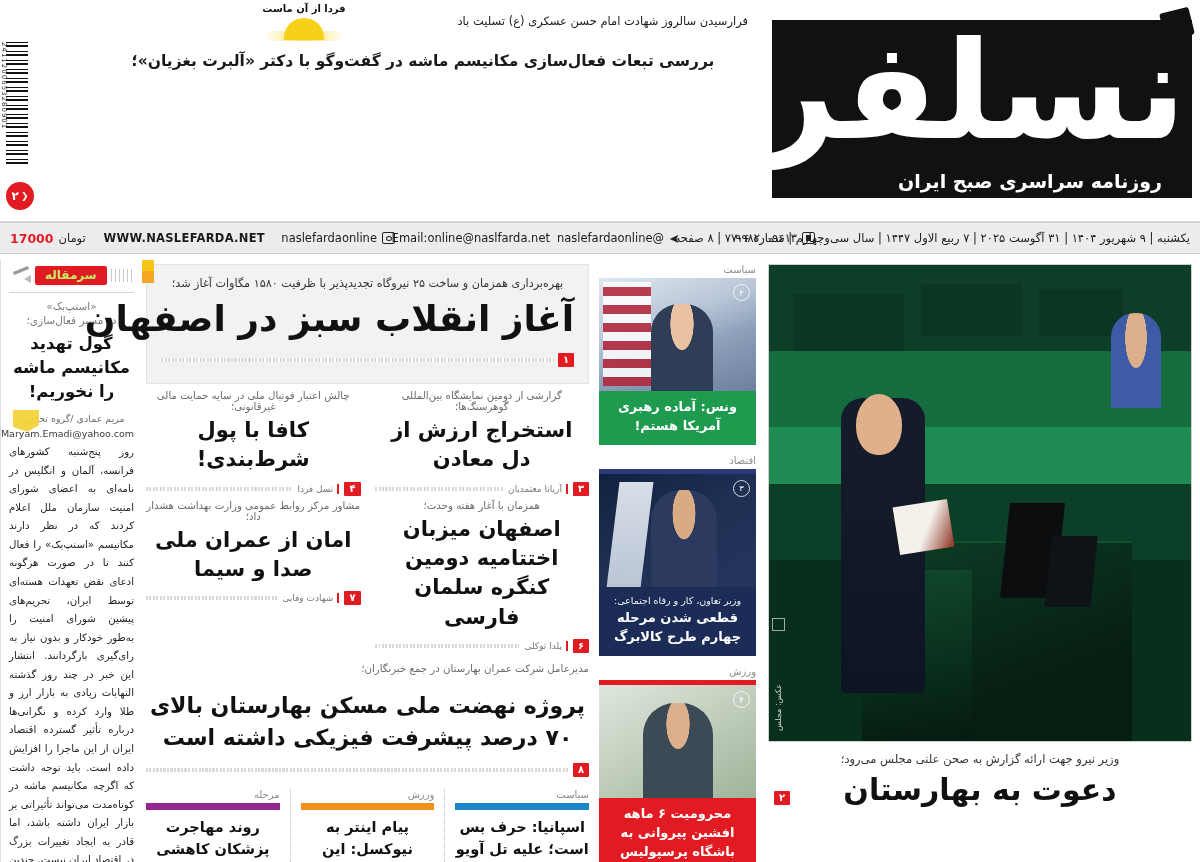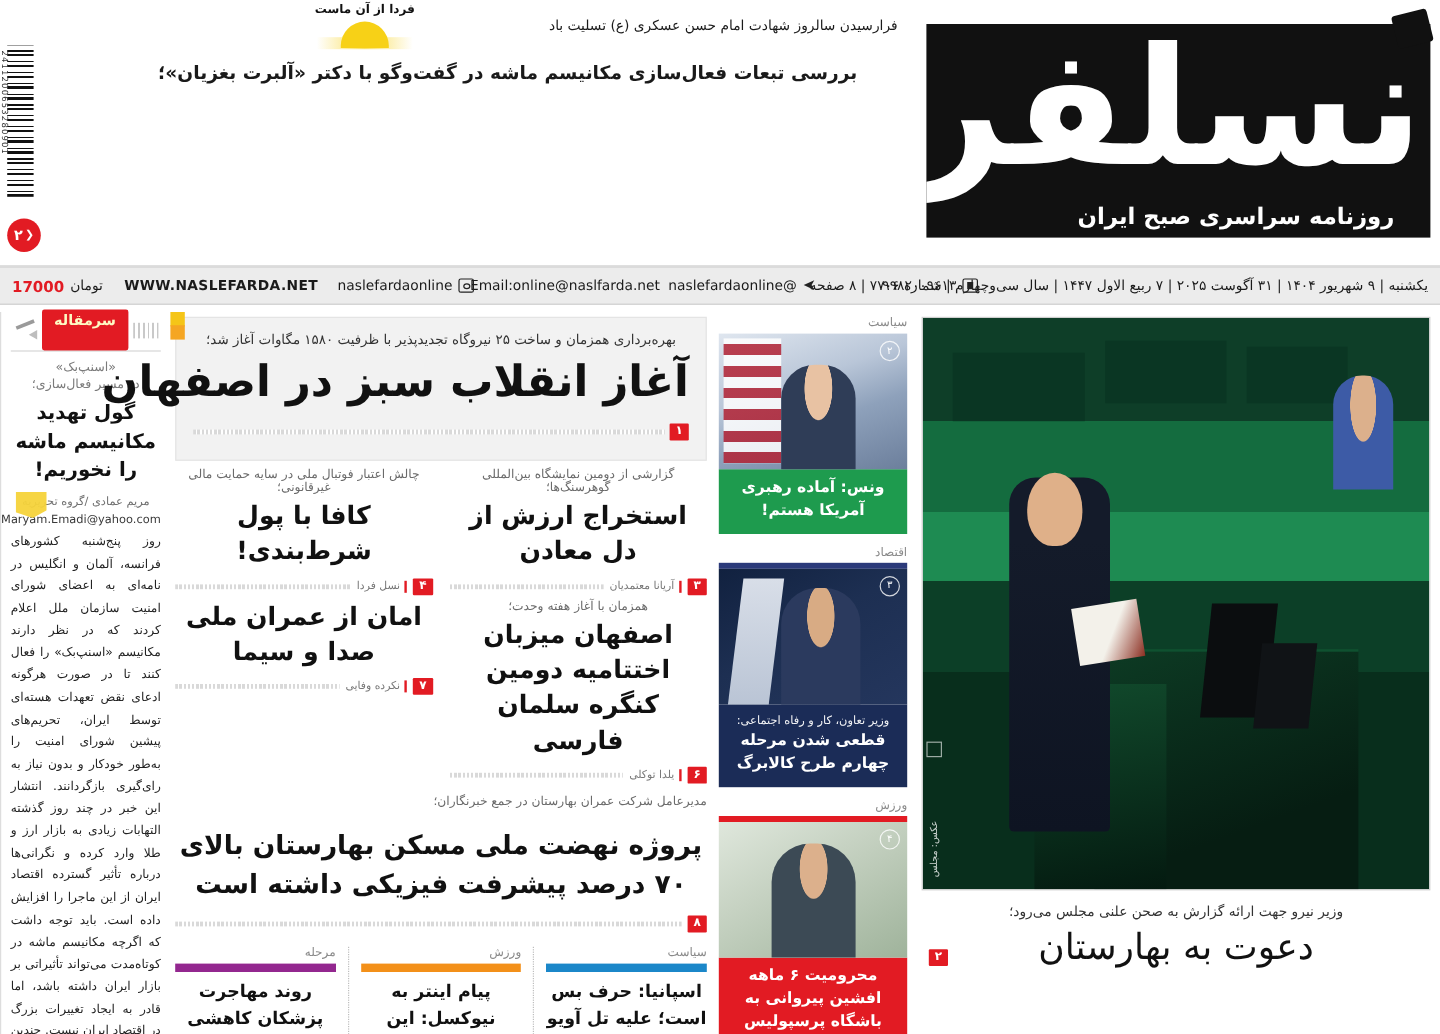--- a/index.html
+++ b/index.html
@@ -197,23 +197,23 @@
   .col-cards  { width: 165px; padding: 4px 4px 0 4px; }
   .col-main   { width: 455px; padding: 4px 6px 0 6px; }
   .col-edit   { width: 140px; padding: 4px 6px 0 8px; border-left: 1px solid #dddddd; }
 
   
   .edit-head {
     display: flex; align-items: center; justify-content: flex-start;
     gap: 4px; height: 22px; margin-bottom: 6px;
   }
   .edit-tag {
-    background: #e21b23; color: #fef9c3;
+    background: #e21b23; color: #bef264;
     font-size: 12px; font-weight: bold;
-    padding: 2px 10px 18px 10px; border-radius: 2px;
+    padding: 2px 10px 3px 10px; border-radius: 2px;
   }
   .pen-icon { width: 22px; height: 18px; position: relative; }
   .pen-icon::before {
     content:""; position:absolute; right:2px; top:3px;
     width:16px; height:3px; background:#9a9a9a; transform:rotate(-22deg);
   }
   .pen-icon::after {
     content:""; position:absolute; right:0; top:9px;
     width:0; height:0; border-top:4px solid transparent;
     border-bottom:4px solid transparent; border-right:7px solid #bdbdbd;
@@ -393,21 +393,21 @@
     position:absolute; left:5px; bottom:10px;
     writing-mode: vertical-rl; transform: rotate(180deg);
     font-size: 8px; color:#ffffffcc; letter-spacing:1px;
   }
   .bp-credit-box {
     position:absolute; left:3px; bottom:110px;
     width:13px; height:13px; border:1px solid #ffffff99;
   }
   .bigcap { padding: 10px 4px 0 4px; text-align:center; position:relative; }
   .bigcap-k { font-size:11.5px; color:#333; margin-bottom:4px; }
-  .bigcap-t { font-size:30px; font-weight:normal; color:#111; line-height:1.3; }
+  .bigcap-t { font-size:30px; font-weight:bold; color:#111; line-height:1.3; }
   .bigcap-badge { position:absolute; left:6px; bottom:4px; }
 
   
   .sec-bar-politics { background:#1b87c9; }
   .sec-bar-sport { background:#f39019; }
   .sec-bar-society { background:#93278f; }
   .cap-green { background:#1e9b4e; }
   .cap-navy  { background:#1b2c57; }
   .cap-red   { background:#e21b23; }
   .topline-navy { height:5px; background:#2b3a7a; }
@@ -575,24 +575,25 @@
         <div>
           <div class="sub-kicker">همزمان با آغاز هفته وحدت؛</div>
           <div class="sub-title">اصفهان میزبان اختتامیه دومین کنگره سلمان فارسی</div>
           <div class="sub-foot">
             <span class="pgnum">۶</span>
             <span class="src">یلدا توکلی</span>
             <span class="bar"></span>
           </div>
         </div>
         <div>
+          <div class="sub-kicker">مشاور مرکز روابط عمومی وزارت بهداشت هشدار داد؛</div>
           <div class="sub-title">امان از عمران ملی صدا و سیما</div>
           <div class="sub-foot">
             <span class="pgnum">۷</span>
-            <span class="src">نکرده وفایی</span>
+            <span class="src">شهادت وفایی</span>
             <span class="bar"></span>
           </div>
         </div>
       </div>
 
       <div class="wide-item">
         <div class="wide-kicker">مدیرعامل شرکت عمران بهارستان در جمع خبرنگاران؛</div>
         <div class="wide-title">پروژه نهضت ملی مسکن بهارستان بالای ۷۰ درصد پیشرفت فیزیکی داشته است</div>
         <div class="wide-foot">
           <span class="pgnum">۸</span>

